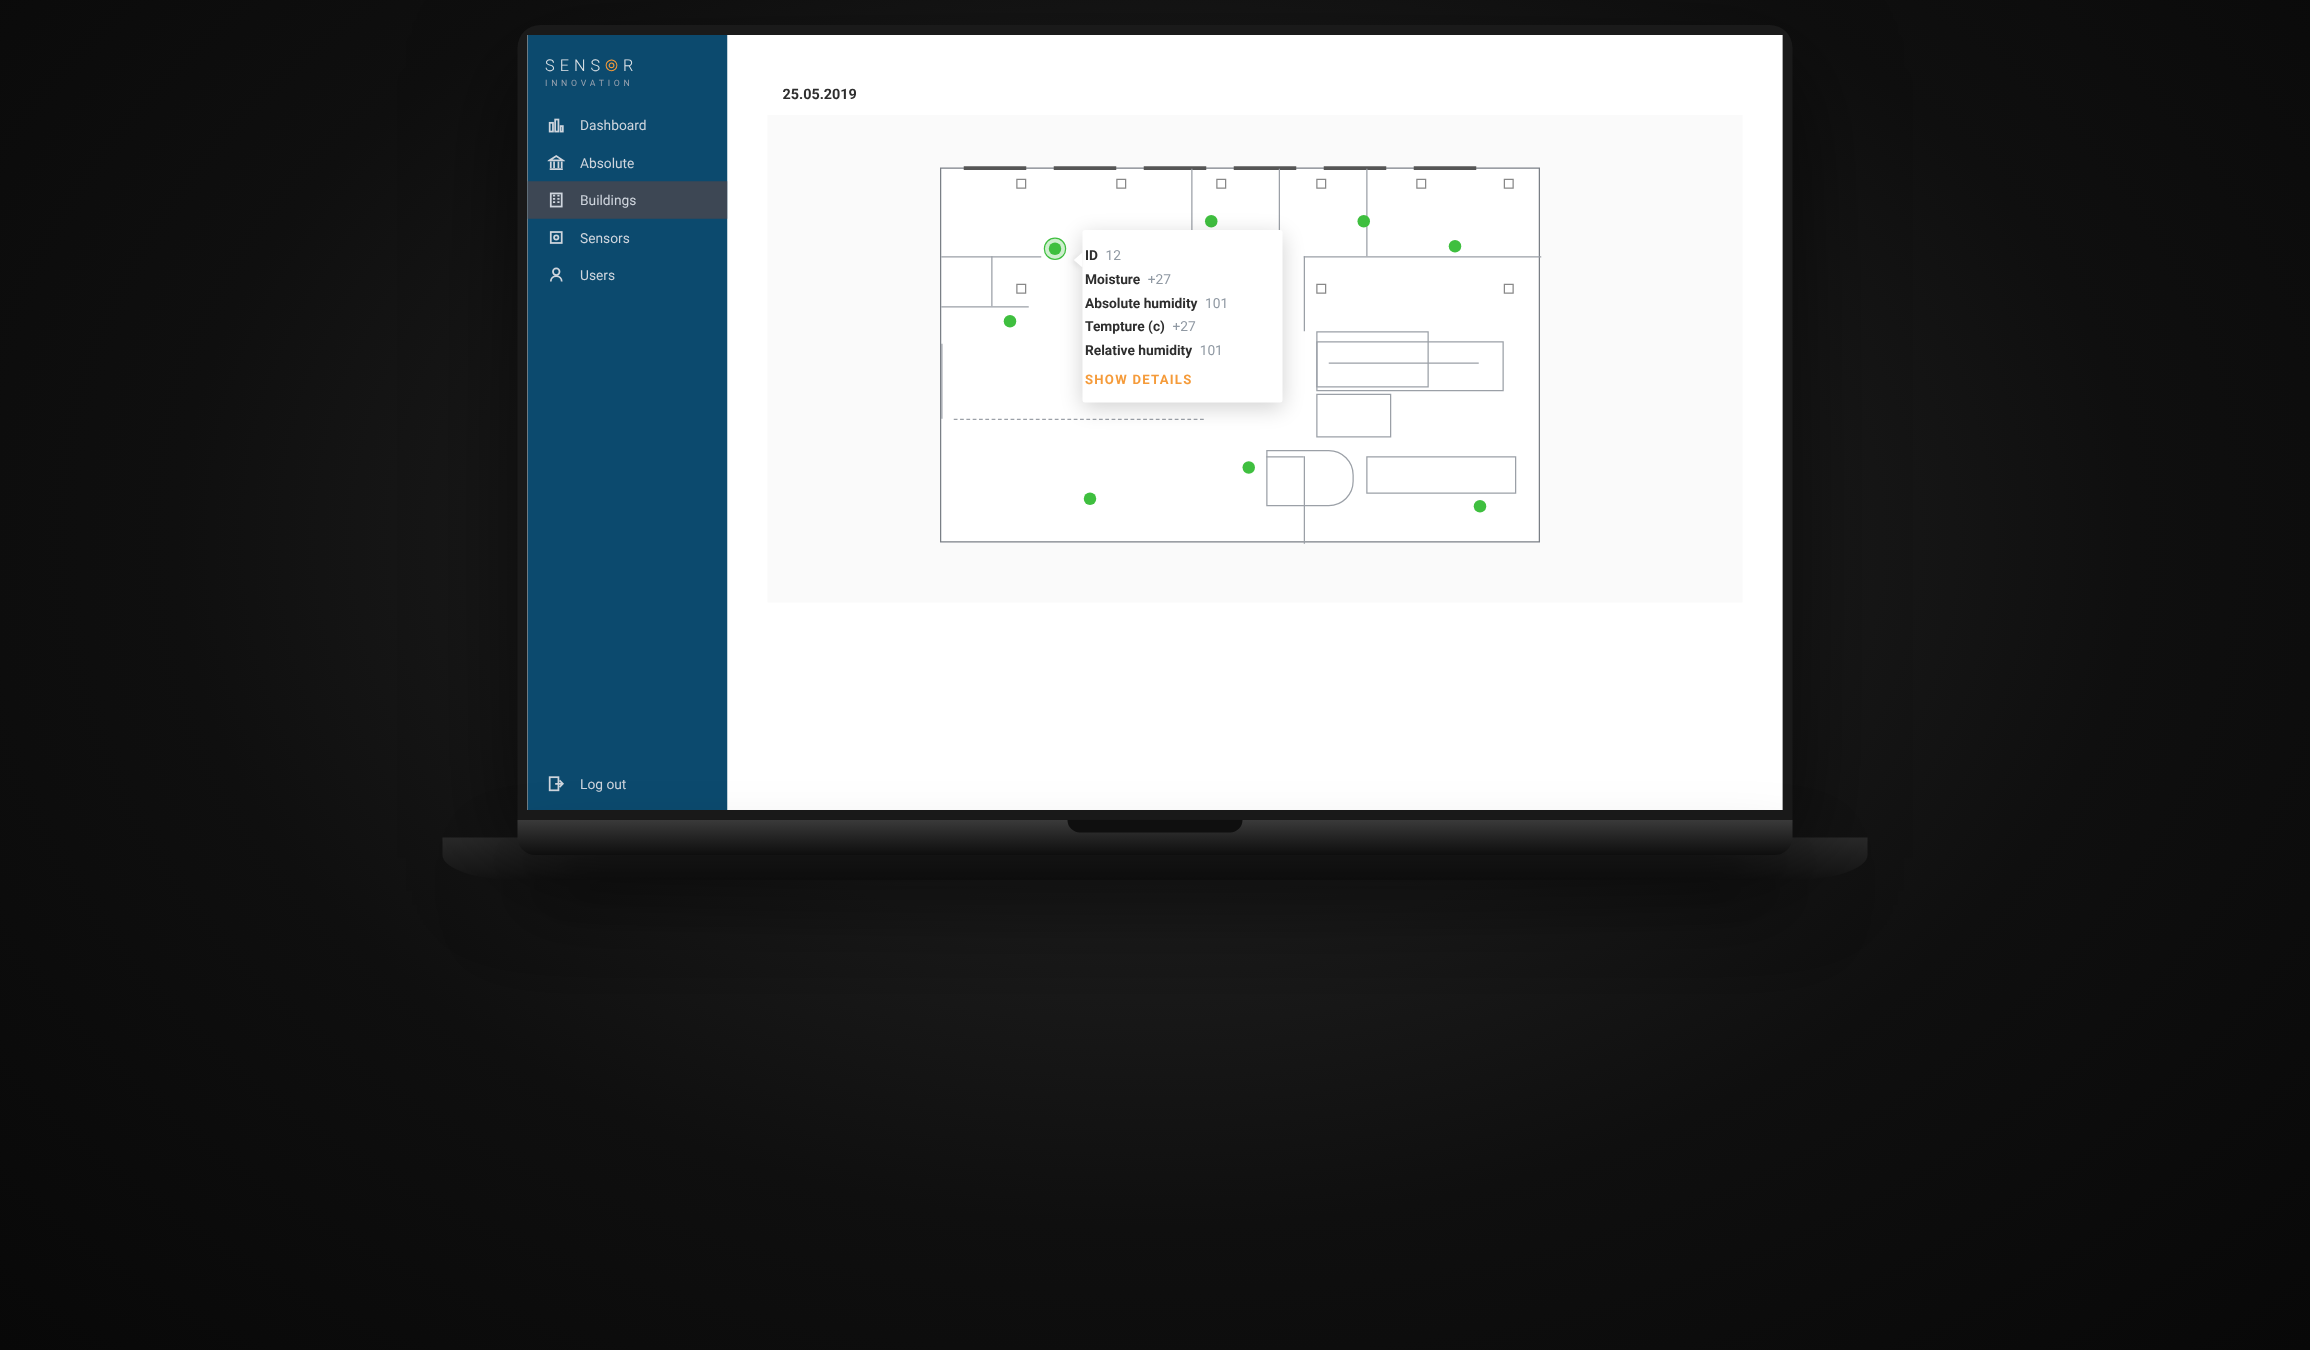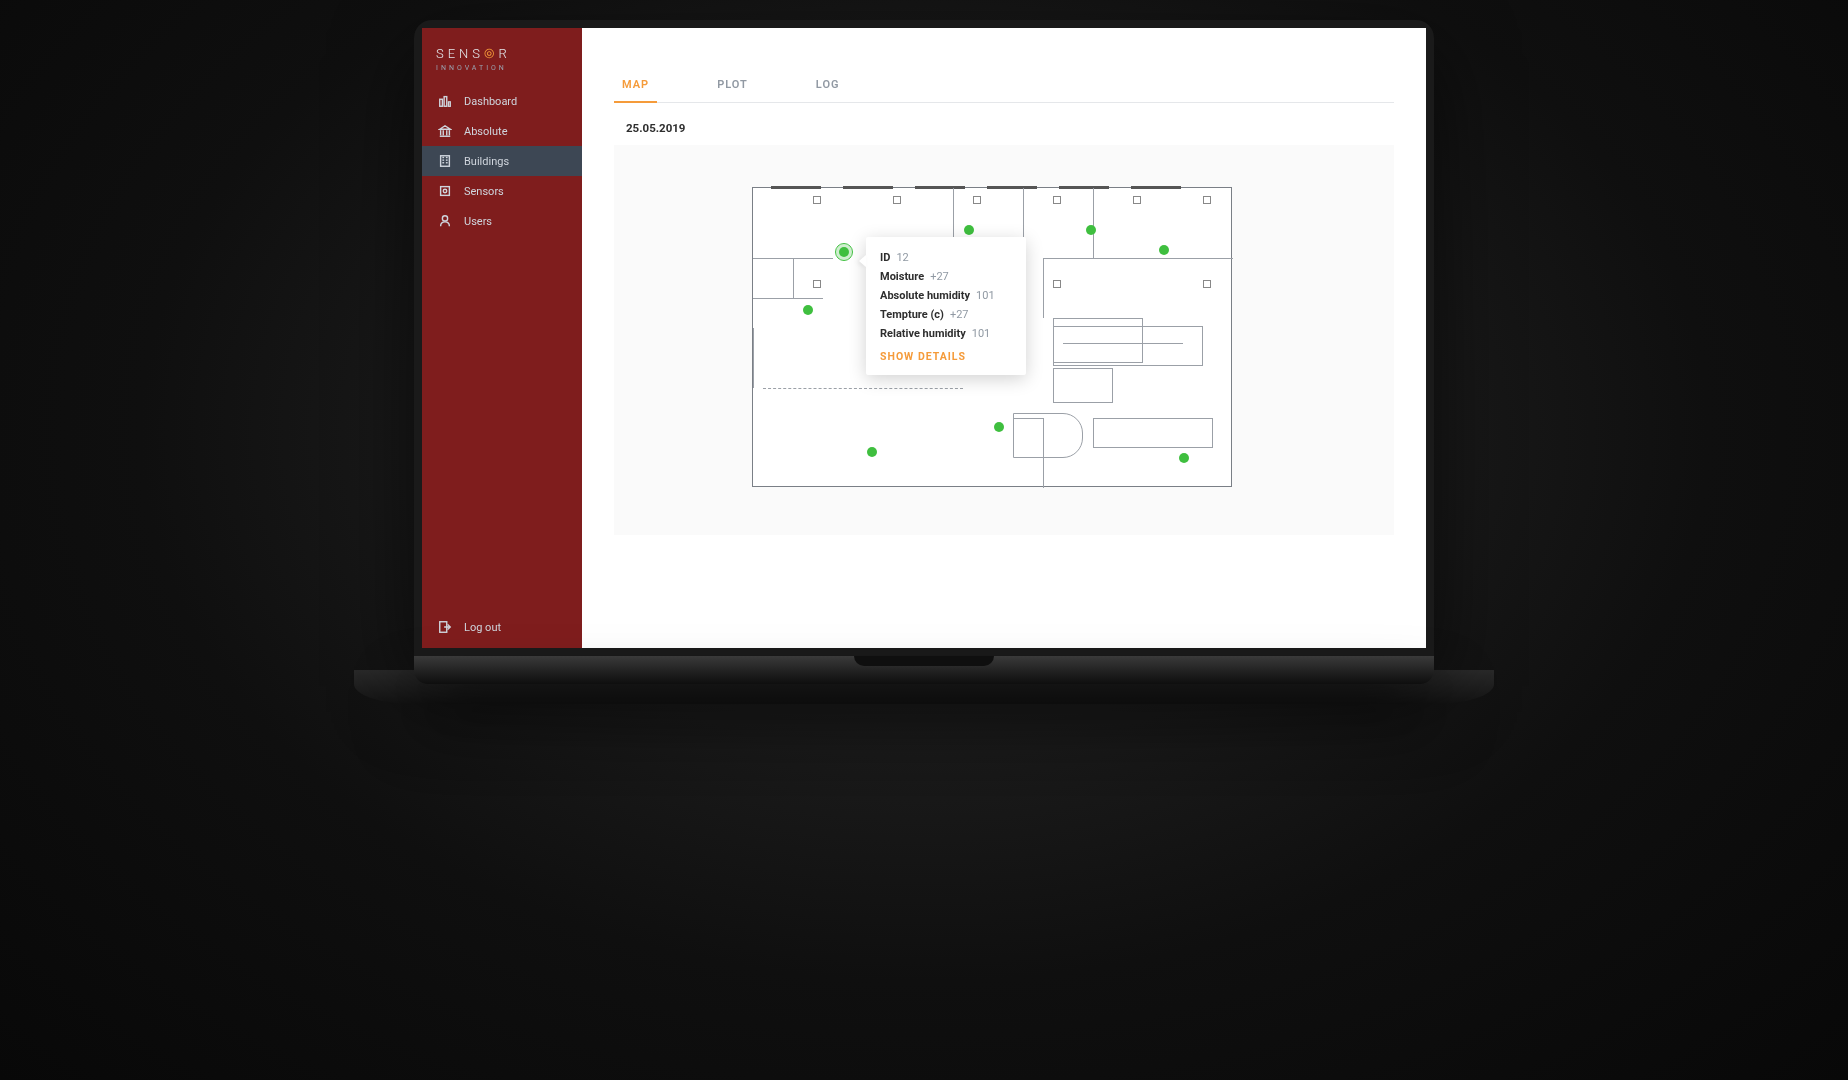--- a/index.html
+++ b/index.html
@@ -54,21 +54,21 @@
   left: 50%; transform: translateX(-50%);
   top: 0;
   width: 140px; height: 10px;
   background: #0f0f0f;
   border-radius: 0 0 10px 10px;
 }
 
 
 .sidebar {
   width: 160px;
-  background: #7f1d1d;
+  background: #0c4a6e;
   color: #d8dde4;
   display: flex;
   flex-direction: column;
   font-size: 11px;
 }
 .logo {
   padding: 18px 14px 14px;
   letter-spacing: 2px;
 }
 .logo-main {
@@ -201,21 +201,21 @@
 }
 
 
 .tooltip {
   position: absolute;
   left: 252px; top: 92px;
   width: 160px;
   background: #fff;
   box-shadow: 0 4px 18px rgba(0,0,0,.18);
   border-radius: 2px;
-  padding: 14px 14px 12px;
+  padding: 14px 2px 12px;
   font-size: 11px;
   color: #333;
 }
 .tooltip::before {
   content: "";
   position: absolute;
   left: -7px; top: 18px;
   width: 0; height: 0;
   border-top: 6px solid transparent;
   border-bottom: 6px solid transparent;
@@ -315,25 +315,20 @@
                   <path d="M7 8h7M11 5l3 3-3 3"></path>
                 </svg>
             </span>
             <span>Log out</span>
           </div>
         </div>
       </aside>
 
       <main class="main">
 
-        <div class="tabs">
-          <div class="tab active">MAP</div>
-          <div class="tab">PLOT</div>
-          <div class="tab">LOG</div>
-        </div>
 
         <div class="date-label">25.05.2019</div>
 
         <div class="floorplan-wrap">
           <div class="floorplan">
 
             <div class="window" style="left:18px;top:-2px;width:50px"></div>
             <div class="window" style="left:90px;top:-2px;width:50px"></div>
             <div class="window" style="left:162px;top:-2px;width:50px"></div>
             <div class="window" style="left:234px;top:-2px;width:50px"></div>

